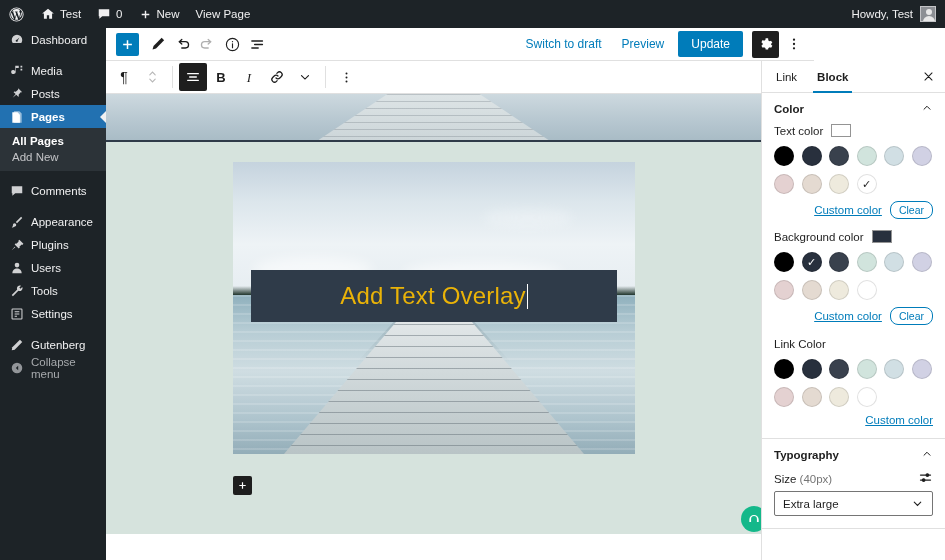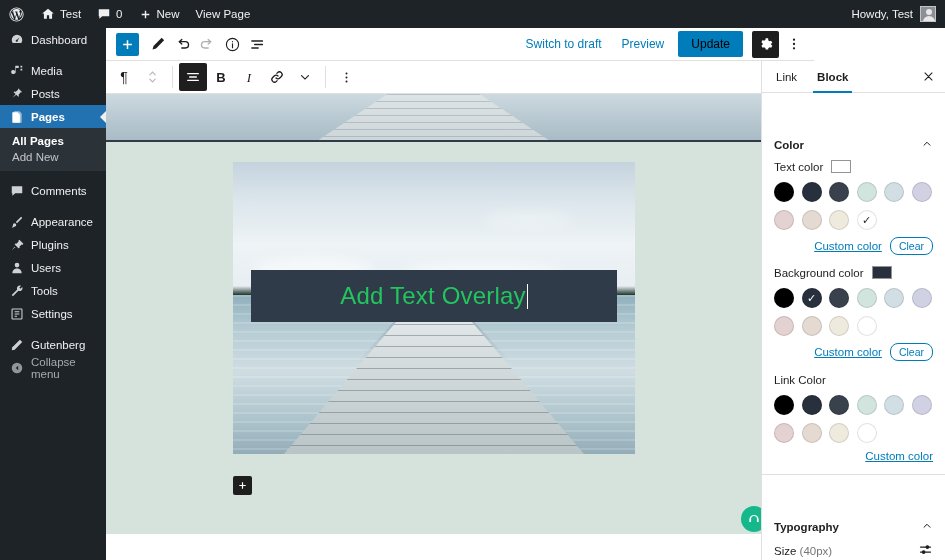--- a/index.html
+++ b/index.html
@@ -83,21 +83,21 @@
   }
   .hdr-btn.disabled { opacity: .35; cursor: default; }
   .hdr-right {
     margin-left: auto; display: flex; align-items: center; gap: 0; padding-right: 8px;
   }
   .lnk-btn {
     color: #007cba; font-size: 12px; padding: 5px 10px; cursor: pointer;
     background: none; border: none; font-family: inherit;
   }
   .update-btn {
-    background: #007cba; color: #000000; font-size: 12px; font-weight: 500;
+    background: #007cba; color: #ffffff; font-size: 12px; font-weight: 500;
     border: none; border-radius: 2px; padding: 6px 13px; cursor: pointer;
     margin: 0 9px 0 4px; font-family: inherit;
   }
   .settings-gear {
     width: 27px; height: 27px; background: #1e1e1e; color: #fff;
     display: flex; align-items: center; justify-content: center;
     border-radius: 2px; cursor: pointer; margin-right: 3px;
   }
   .kebab {
     width: 24px; height: 27px; display: flex; align-items: center;
@@ -191,21 +191,21 @@
     bottom: 0; width: 320px; height: 152px;
     clip-path: polygon(43% 0%, 57% 0%, 100% 100%, 0% 100%);
     background: linear-gradient(180deg, rgba(60,80,90,.25), rgba(0,0,0,0) 40%);
   }
   .overlay {
     position: absolute; left: 18px; top: 108px; width: 366px; height: 52px;
     background: #2f3b49; display: flex; align-items: center;
     justify-content: center;
   }
   .overlay-text {
-    color: #22c55e; font-size: 24px; letter-spacing: .2px; white-space: nowrap;
+    color: #eab308; font-size: 24px; letter-spacing: .2px; white-space: nowrap;
     position: relative;
   }
   .caret {
     display: inline-block; width: 1px; height: 25px; background: #fff;
     vertical-align: -5px; margin-left: 1px;
   }
   .inserter-sq {
     position: absolute; left: 127px; top: 382px; width: 19px; height: 19px;
     background: #1e1e1e; color: #fff; border-radius: 2px;
     display: flex; align-items: center; justify-content: center; cursor: pointer;
@@ -236,21 +236,21 @@
     height: 2px; background: #007cba;
   }
   .rs-close {
     margin-left: auto; width: 26px; height: 26px; display: flex;
     align-items: center; justify-content: center; cursor: pointer;
     color: #1e1e1e; font-size: 14px;
   }
   .panel { border-bottom: 1px solid #e0e0e0; padding: 9px 12px 12px 12px; }
   .panel-head {
     display: flex; align-items: center; justify-content: space-between;
-    cursor: pointer; margin-bottom: 8px; margin-top: 36px;
+    cursor: pointer; margin-bottom: 8px;
   }
   .panel-title { font-weight: bold; font-size: 11.5px; }
   .chev { font-size: 9px; color: #1e1e1e; }
   .color-row {
     display: flex; align-items: center; gap: 8px; margin-bottom: 9px;
   }
   .color-label { font-size: 11.5px; }
   .color-chip {
     width: 20px; height: 13px; border: 1px solid #949494;
   }

